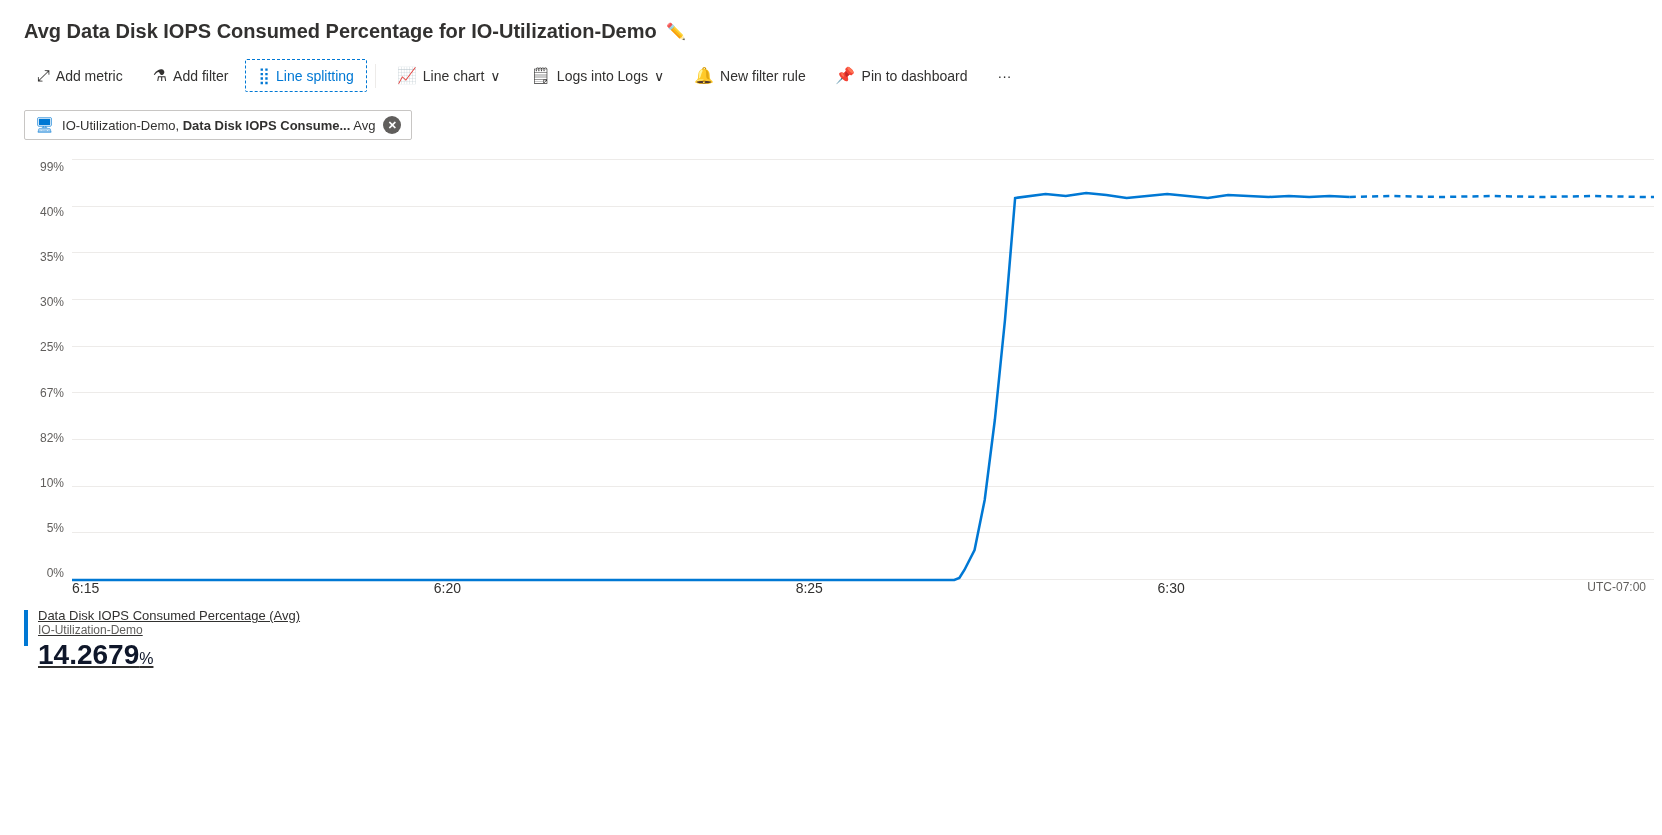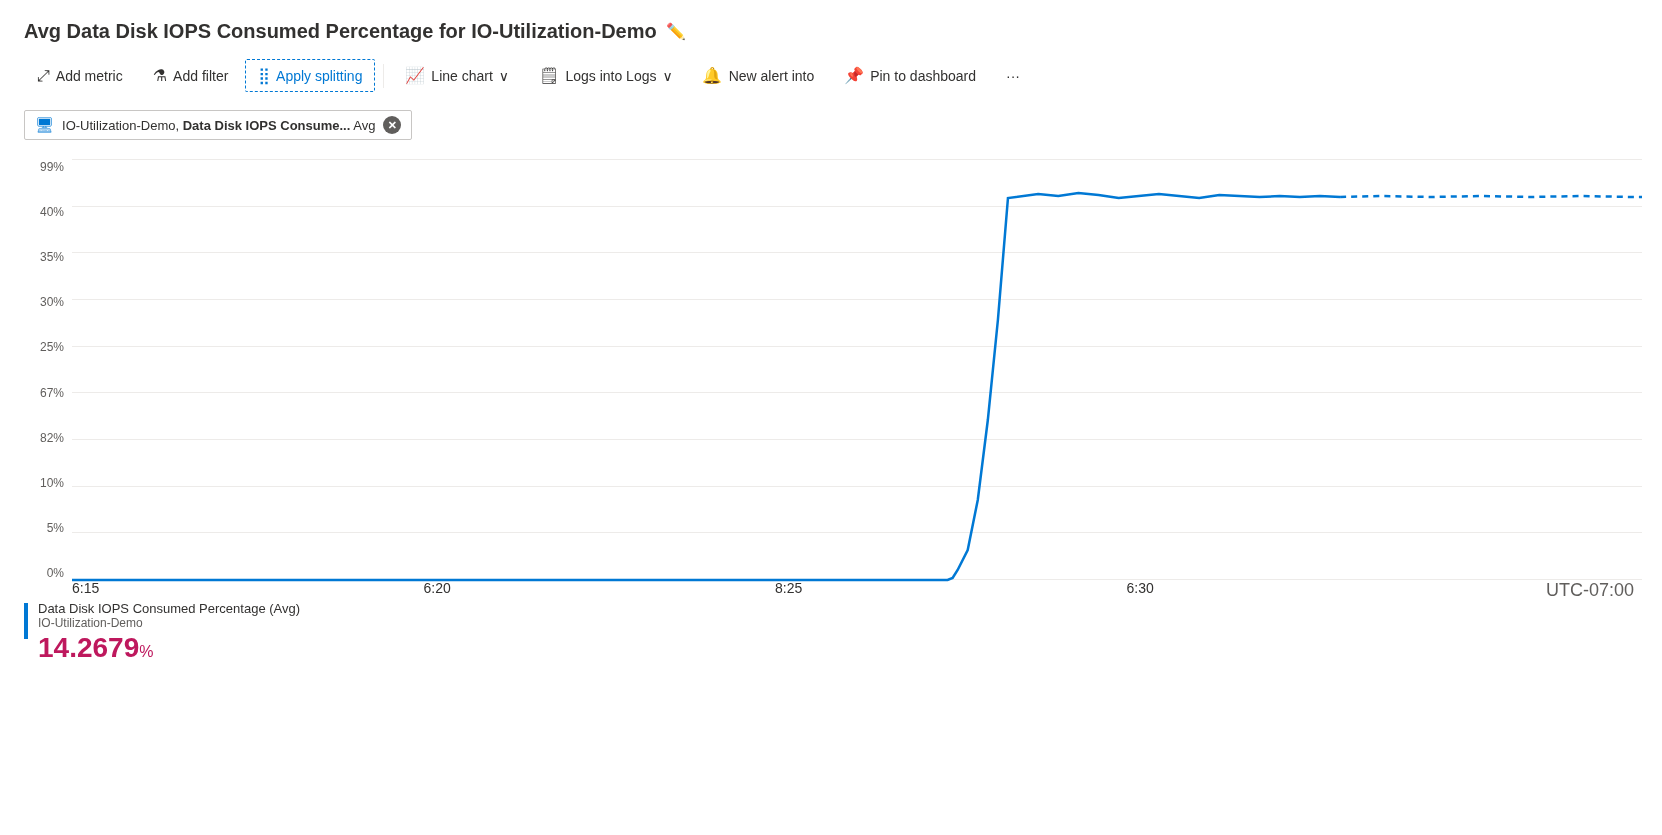--- a/index.html
+++ b/index.html
@@ -3,21 +3,21 @@
   <meta charset="utf-8">
   <style>
     * { box-sizing: border-box; margin: 0; padding: 0; }
     body {
       font-family: 'Segoe UI', Arial, sans-serif;
       background: #fff;
       color: #323130;
       font-size: 14px;
     }
     .page-container {
-      padding: 20px 20px 16px 24px;
+      padding: 20px 8px 16px 24px;
       max-width: 1662px;
     }
     .title-row {
       display: flex;
       align-items: center;
       gap: 10px;
       margin-bottom: 16px;
     }
     .page-title {
       font-size: 20px;
@@ -124,42 +124,43 @@
       position: absolute;
       top: 0; left: 0;
       width: 100%;
       height: 100%;
       overflow: visible;
     }
     .x-axis-label {
       text-align: center;
     }
     .utc-label {
-      font-size: 18px;
+      font-size: 12px;
       color: #605e5c;
       text-align: right;
       margin-right: 4px;
     }
     .chevron-right-btn {
       position: absolute;
       right: -28px;
       top: 50%;
       transform: translateY(-50%);
       cursor: pointer;
       color: #0078d4;
       font-size: 20px;
       background: none;
       border: none;
       font-weight: bold;
     }
     .legend-area {
-      margin-top: 0;
+      margin-top: 12px;
       display: flex;
       flex-direction: column;
       gap: 2px;
+      text-decoration: underline;
     }
     .legend-item {
       display: flex;
       align-items: flex-start;
       gap: 10px;
     }
     .legend-color-bar {
       width: 4px;
       height: 36px;
       background: #0078d4;
@@ -173,21 +174,21 @@
     .legend-info .legend-title {
       font-weight: 400;
     }
     .legend-info .legend-sub {
       color: #605e5c;
       font-size: 12px;
     }
     .legend-value {
       font-size: 28px;
       font-weight: 600;
-      color: #be185d;
+      color: #0f172a;
       margin-top: 2px;
     }
     .legend-value .pct-sign {
       font-size: 16px;
       font-weight: 400;
     }
   </style>
 </head>
 <body>
 
@@ -204,40 +205,40 @@
     <button class="toolbar-btn">
       <span class="btn-icon">⤢</span>
       <span>Add metric</span>
     </button>
     <button class="toolbar-btn">
       <span class="btn-icon">⚗</span>
       <span>Add filter</span>
     </button>
     <button class="toolbar-btn active">
       <span class="btn-icon">⣿</span>
-      <span>Apply splitting</span>
+      <span>Line splitting</span>
     </button>
 
     <div class="toolbar-separator"></div>
 
     <button class="toolbar-btn">
       <span class="btn-icon">📈</span>
       <span>Line chart</span>
       <span>∨</span>
     </button>
 
     <button class="toolbar-btn">
       <span class="btn-icon">🗒</span>
       <span>Logs into Logs</span>
       <span>∨</span>
     </button>
 
     <button class="toolbar-btn">
       <span class="btn-icon">🔔</span>
-      <span>New alert into</span>
+      <span>New filter rule</span>
     </button>
 
     <button class="toolbar-btn">
       <span class="btn-icon">📌</span>
       <span>Pin to dashboard</span>
     </button>
 
     <button class="toolbar-btn">
       <span>···</span>
     </button>

